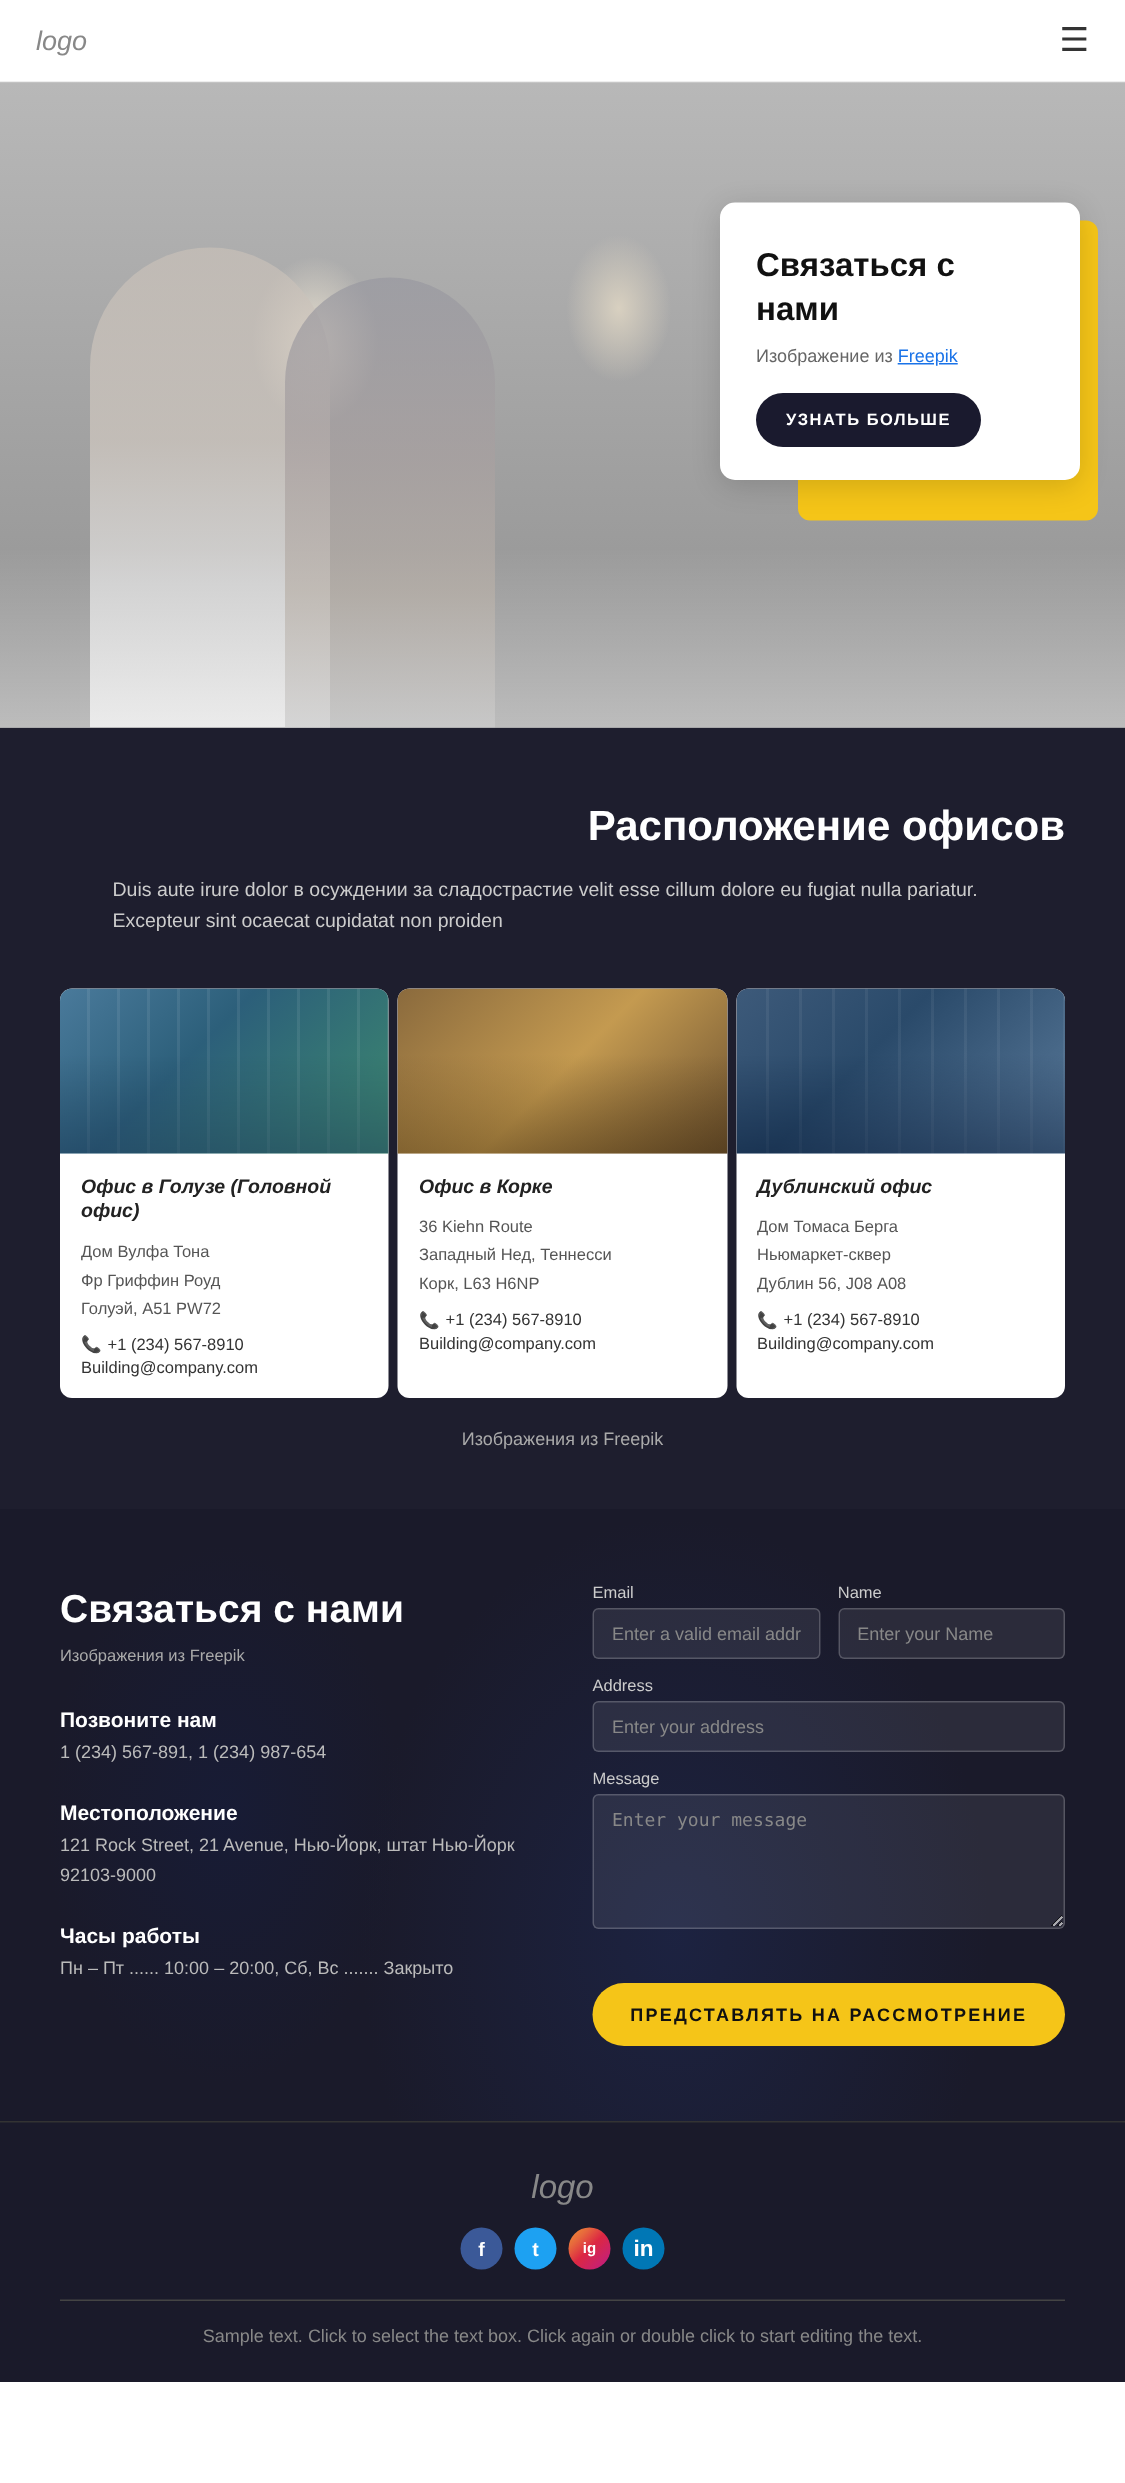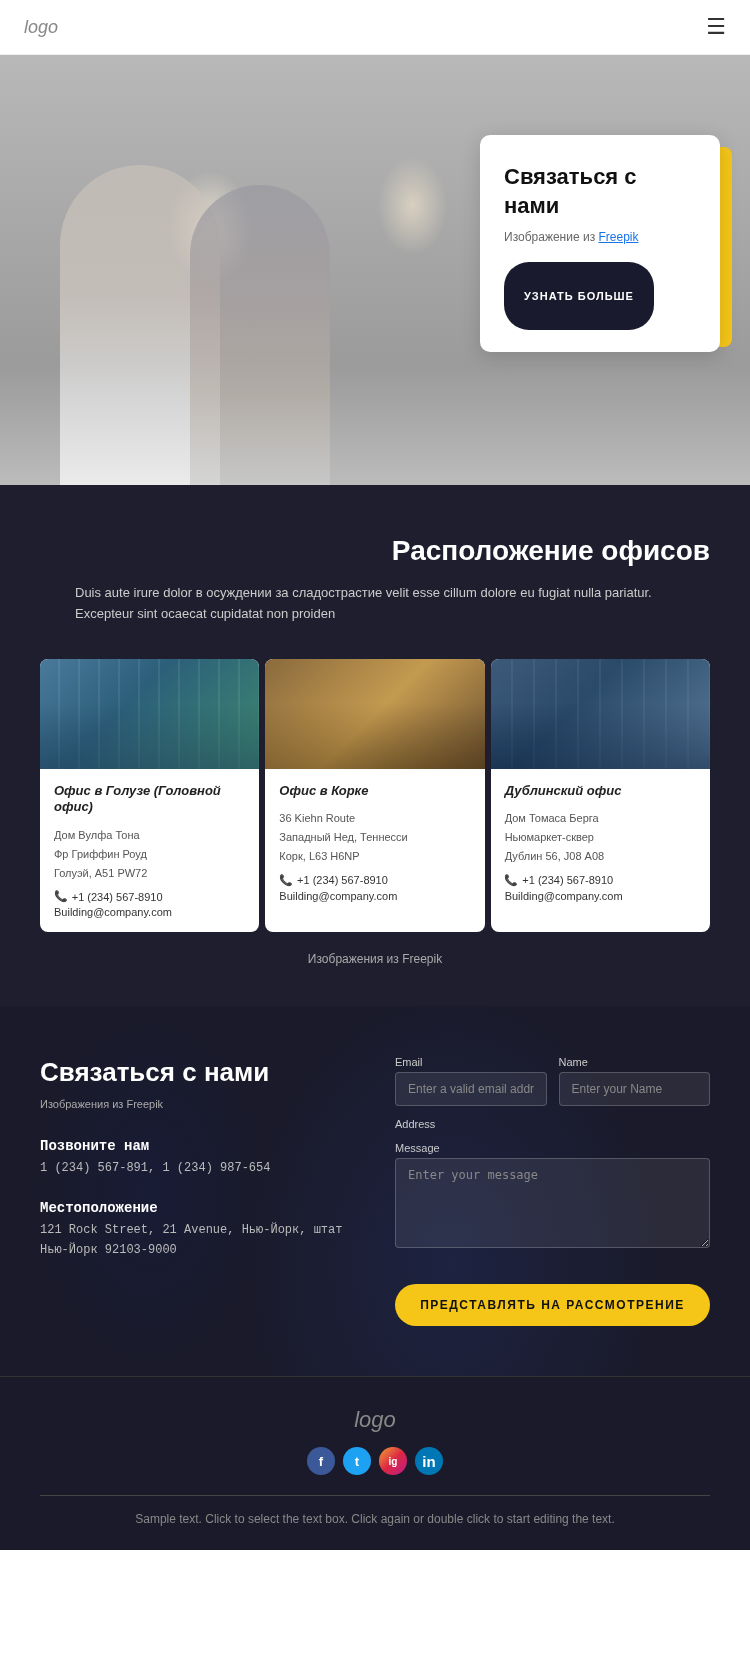--- a/index.html
+++ b/index.html
@@ -83,21 +83,21 @@
       display: block;
     }
     .hero-card-link a { color: #1a73e8; text-decoration: underline; }
     .hero-card-btn {
       display: inline-block;
       background: #1a1a2e;
       color: #fff;
       font-size: 11px;
       font-weight: 700;
       letter-spacing: 1px;
-      padding: 28px 20px;
+      padding: 12px 20px;
       border-radius: 25px;
       cursor: pointer;
       text-transform: uppercase;
       border: none;
     }
 
     
     .offices-section {
       background: #1e1e2e;
       padding: 50px 40px 40px;
@@ -229,21 +229,21 @@
       color: #fff;
       margin-bottom: 8px;
       line-height: 1.3;
     }
     .contact-attr {
       font-size: 11px;
       color: #aaa;
       margin-bottom: 28px;
     }
     .contact-attr a { color: #aaa; }
-    .contact-info-block { margin-bottom: 22px; font-family: Liberation Mono, monospace; }
+    .contact-info-block { margin-bottom: 22px; }
     .contact-info-label {
       font-size: 14px;
       font-weight: 700;
       color: #fff;
       margin-bottom: 5px;
     }
     .contact-info-value {
       font-size: 12px;
       color: #bbb;
       line-height: 1.6;
@@ -460,36 +460,41 @@
       <div class="contact-info-block">
         <div class="contact-info-label">Позвоните нам</div>
         <div class="contact-info-value">1 (234) 567-891, 1 (234) 987-654</div>
       </div>
 
       <div class="contact-info-block">
         <div class="contact-info-label">Местоположение</div>
         <div class="contact-info-value">121 Rock Street, 21 Avenue, Нью-Йорк, штат Нью-Йорк 92103-9000</div>
       </div>
 
+      <div class="contact-info-block">
+        <div class="contact-info-label">Часы работы</div>
+        <div class="contact-info-value">Пн – Пт ...... 10:00 – 20:00, Сб, Вс ....... Закрыто</div>
+      </div>
     </div>
 
     <div class="contact-right">
       <div class="form-row">
         <div class="form-group">
           <label class="form-label">Email</label>
           <input class="form-input" type="email" placeholder="Enter a valid email address" style="">
         </div>
         <div class="form-group">
           <label class="form-label">Name</label>
           <input class="form-input" type="text" placeholder="Enter your Name" style="">
         </div>
       </div>
 
       <div class="form-group" style="margin-bottom:12px;">
         <label class="form-label">Address</label>
+        <input class="form-input" type="text" placeholder="Enter your address" style="">
       </div>
 
       <div class="form-group" style="margin-bottom:12px;">
         <label class="form-label">Message</label>
         <textarea class="form-textarea" placeholder="Enter your message" style=""></textarea>
       </div>
 
       <button class="form-submit-btn">ПРЕДСТАВЛЯТЬ НА РАССМОТРЕНИЕ</button>
     </div>
 

